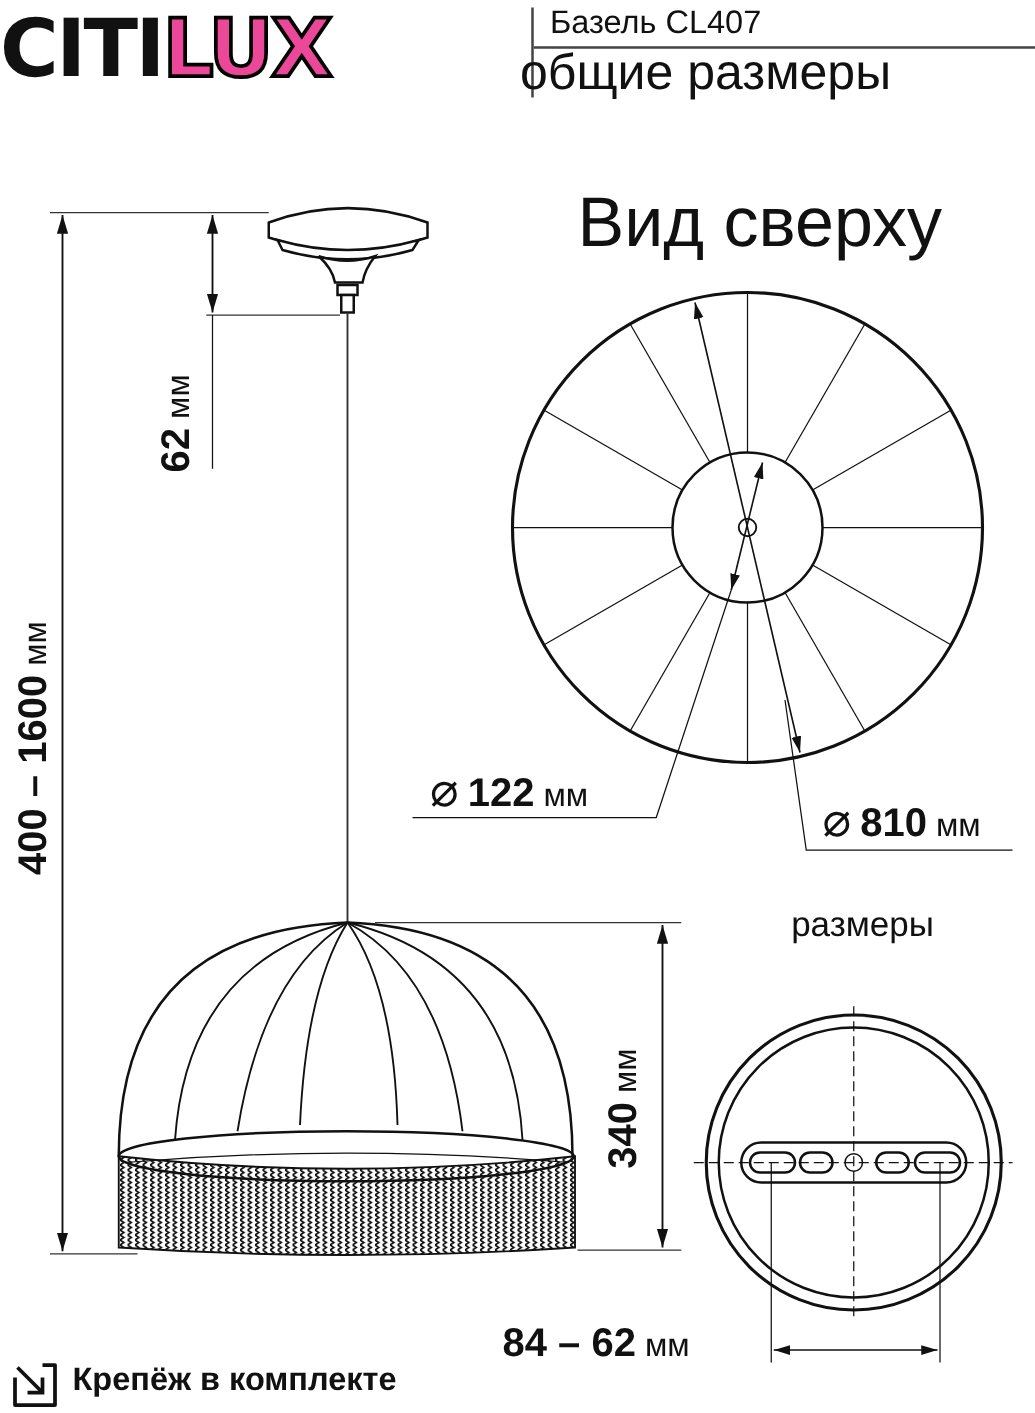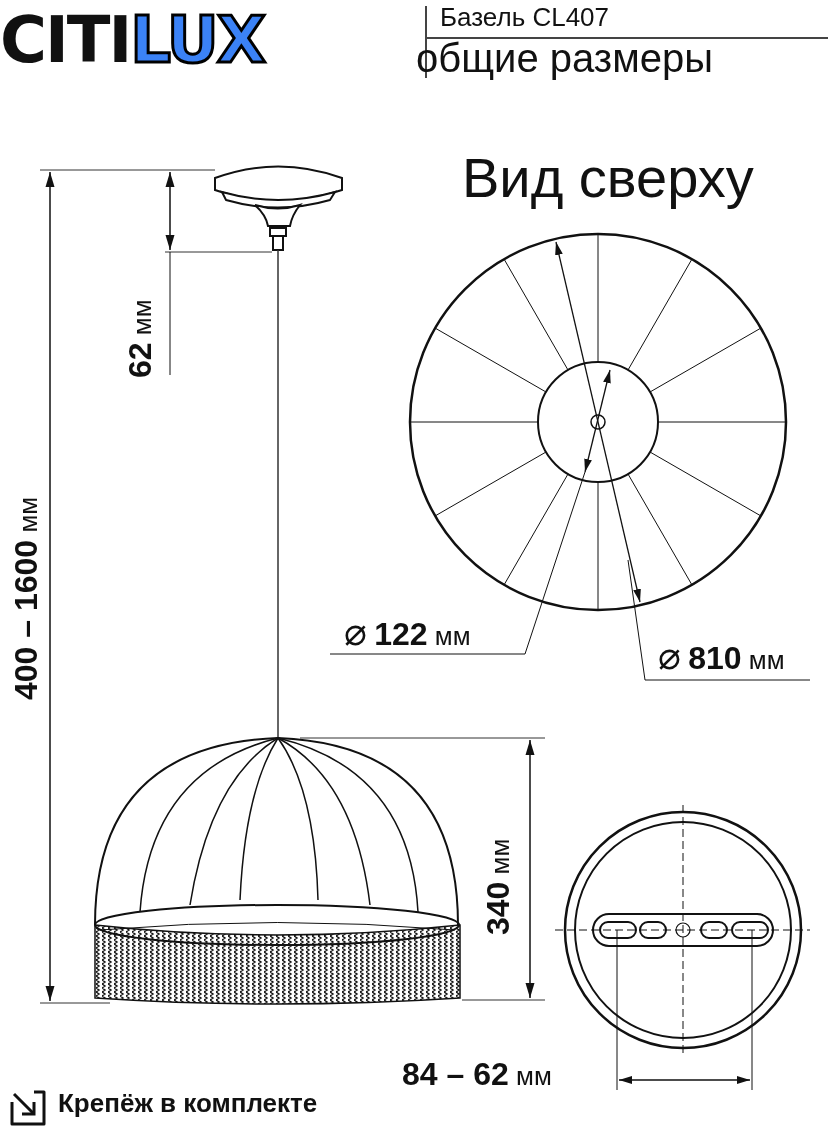--- a/index.html
+++ b/index.html
@@ -1,19 +1,19 @@
 <!DOCTYPE html>
 <html><head>
 <meta charset="utf-8">
 <style>
   html, body { margin:0; padding:0; background:#ffffff; }
   body { width:828px; height:1130px; position:relative; overflow:hidden; font-family:"Liberation Sans", sans-serif; color:#111; }
   .abs { position:absolute; }
   .logo { left:0; top:2px; font-family:"DejaVu Sans", sans-serif; font-weight:bold; font-size:64px; letter-spacing:-2px; line-height:76px; }
-  .logo .outline { color:#3b82f6; -webkit-text-stroke:3px #000; }
+  .logo .outline { color:#ec4899; -webkit-text-stroke:3px #000; }
   .hdr-div { left:425px; top:6px; width:2px; height:72px; background:#444; }
   .hdr-line { left:427px; top:37px; width:401px; height:2px; background:#444; }
   .model { left:440px; top:2px; font-size:26px; }
   .subtitle { left:416px; top:36px; font-size:40px; }
   .svgwrap { left:0; top:0; }
   .lbl { font-size:26px; }
   .lbl b { font-weight:bold; font-size:32px; }
   .vert { transform-origin:0 0; transform:rotate(-90deg); white-space:nowrap; }
   .footer { left:8px; top:1088px; font-size:26px; font-weight:bold; display:flex; align-items:flex-start; gap:10px; }
 </style>
@@ -122,20 +122,21 @@
 
 <div class="abs lbl vert" style="left:8px; top:700px;"><b>400 – 1600</b> <span>мм</span></div>
 <div class="abs lbl vert" style="left:122px; top:378px;"><b>62</b> <span>мм</span></div>
 <div class="abs lbl vert" style="left:480px; top:935px;"><b>340</b> <span>мм</span></div>
 
 <div class="abs" style="left:462px; top:145px; font-size:56px;">Вид сверху</div>
 <div class="abs lbl" style="left:344px; top:610px;"><span style="font-size:38px;">⌀</span> <b>122</b> <span>мм</span></div>
 <div class="abs lbl" style="left:658px; top:634px;"><span style="font-size:38px;">⌀</span> <b>810</b> <span>мм</span></div>
 
 <div class="abs" style="left:590px; top:724px; width:200px; text-align:center; font-size:28px; line-height:32px;">
+  <div>размеры</div>
 </div>
 <div class="abs lbl" style="left:402px; top:1056px;"><b>84 – 62</b> <span>мм</span></div>
 
 <div class="abs footer">
   <svg width="40" height="40" viewBox="0 0 40 40">
     <path d="M4,14 L4,36 L36,36 L36,4 L26,4" fill="none" stroke="#111" stroke-width="3" stroke-linejoin="round"></path>
     <line x1="6" y1="6" x2="26" y2="26" stroke="#111" stroke-width="3"></line>
     <polyline points="14,26 26,26 26,14" fill="none" stroke="#111" stroke-width="3"></polyline>
   </svg>
   <span>Крепёж в комплекте</span>

